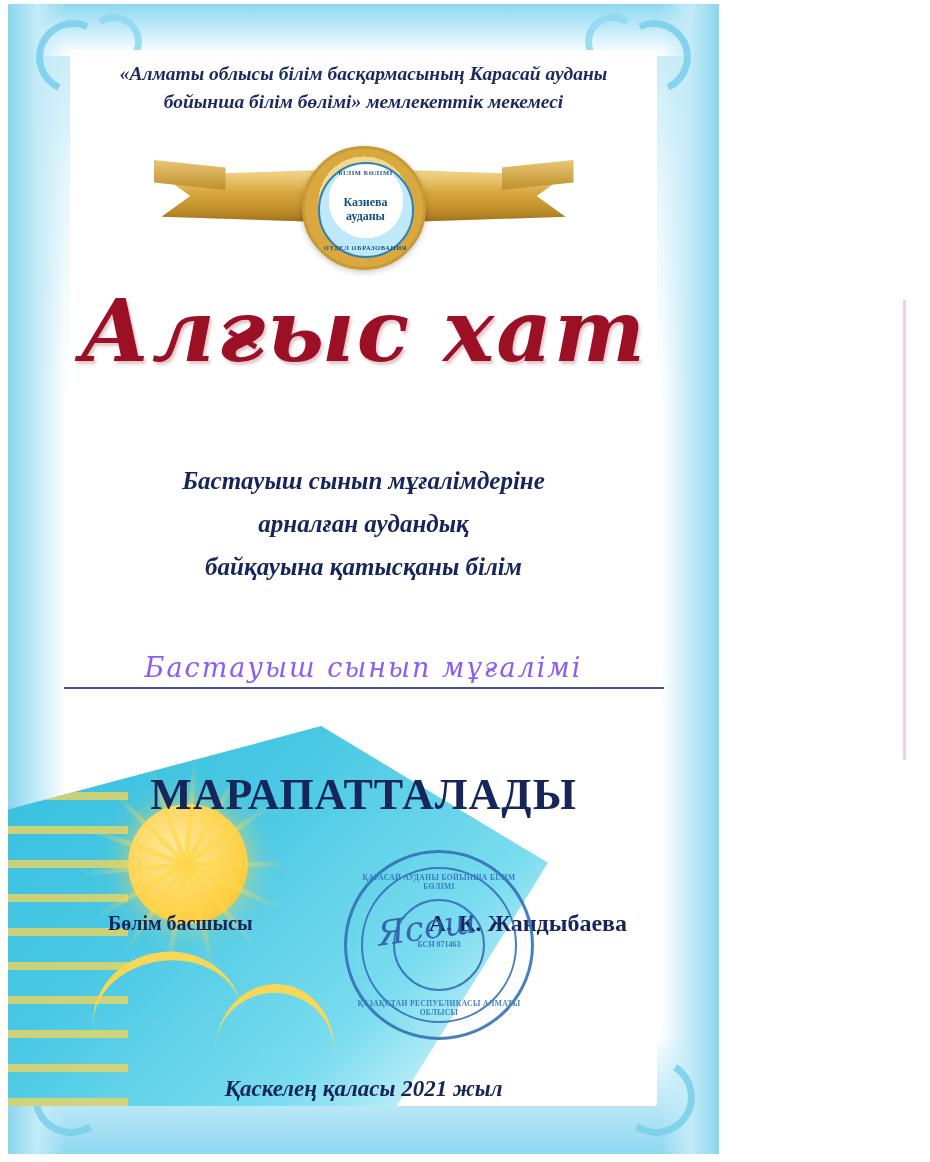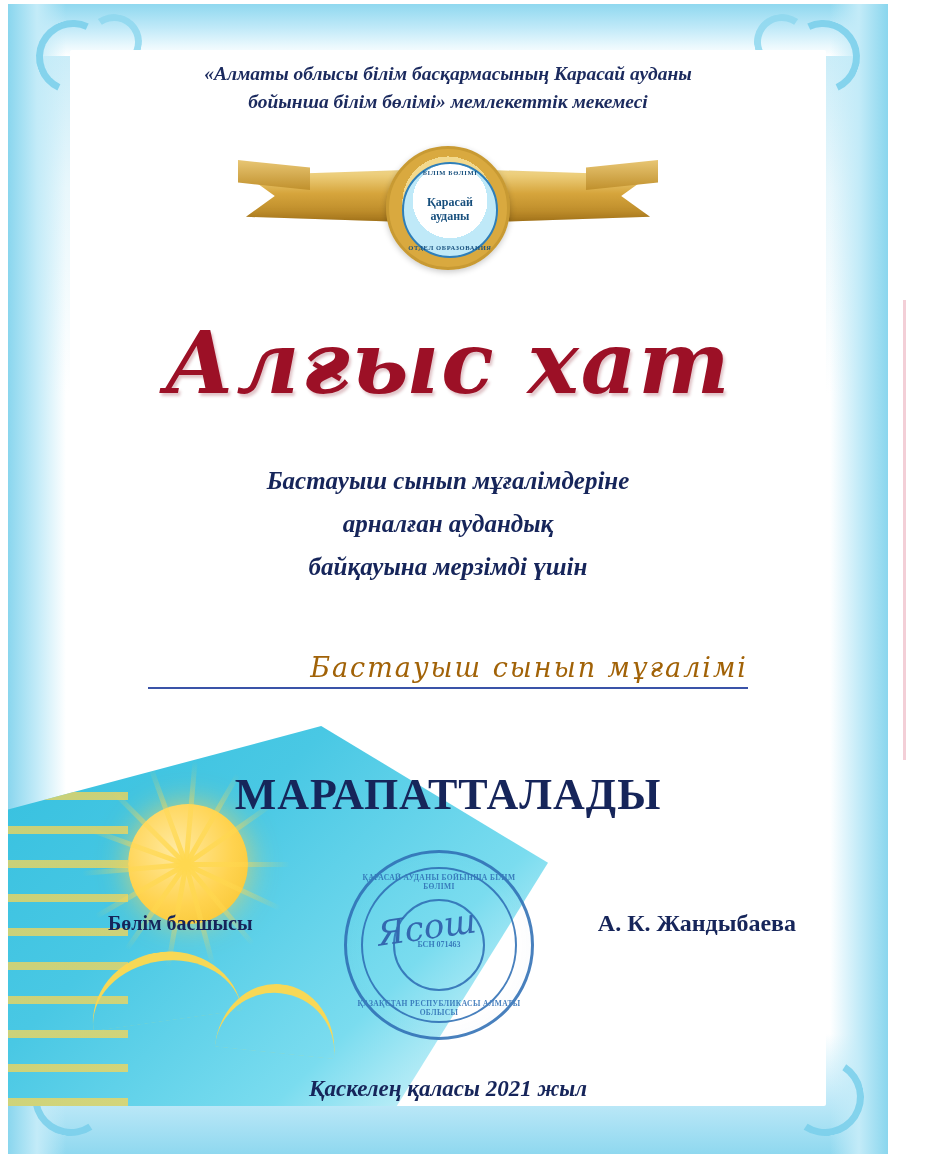--- a/index.html
+++ b/index.html
@@ -15,21 +15,21 @@
     width: 930px;
     height: 1162px;
     overflow: hidden;
     background: #ffffff;
   }
   
   .certificate {
     position: absolute;
     left: 8px;
     top: 4px;
-    width: 880px;
+    width: 711px;
     height: 1150px;
     background: #ffffff;
     overflow: hidden;
   }
   
   .frame-outer {
     position: absolute;
     inset: 0;
     background:
       linear-gradient(180deg, #bfe9f7 0%, #e8f7fc 16%, #ffffff 34%, #ffffff 62%, #ffffff 100%);
@@ -231,21 +231,20 @@
     left: 0; right: 0;
     top: 276px;
     text-align: center;
     font-family: "DejaVu Serif", serif;
     font-style: italic;
     font-weight: bold;
     font-size: 86px;
     letter-spacing: 2px;
     color: #9c1026;
     text-shadow: 2px 3px 3px rgba(130,20,35,.25);
-    margin-top: 32px;
   }
 
   
   .body-block {
     position: absolute;
     left: 110px;
     right: 110px;
     top: 455px;
     text-align: center;
     color: #16255a;
@@ -255,25 +254,25 @@
     line-height: 1.72;
   }
   .body-block div { margin: 0; font-style: italic; }
 
   
   .hand-line {
     position: absolute;
     left: 50%;
     transform: translateX(-50%);
     width: 600px;
-    text-align: right;
+    text-align: center;
     font-family: "DejaVu Serif", serif;
     font-style: italic;
     font-size: 27px;
-    color: #a16207;
+    color: #8b5cf6;
     border-bottom: 2px solid #3a53a8;
     padding-bottom: 4px;
     letter-spacing: 2px;
   }
   .hand-1 { top: 648px; }
   .hand-2 { top: 708px; }
 
   .award-word {
     position: absolute;
     left: 0; right: 0;
@@ -437,34 +436,34 @@
 
     <div class="emblem-wrap">
       <div class="ribbon-left"></div>
       <div class="ribbon-right"></div>
       <div class="ribbon-tail-l"></div>
       <div class="ribbon-tail-r"></div>
       <div class="seal">
         <div class="seal-inner">
           <div class="seal-top-text">БІЛІМ БӨЛІМІ</div>
           <div class="seal-main-text">
-            <div>Қарасай</div>
+            <div>Казиева</div>
             <div>ауданы</div>
           </div>
           <div class="seal-bottom-text">ОТДЕЛ ОБРАЗОВАНИЯ</div>
         </div>
       </div>
     </div>
 
     <div class="main-title">Алғыс хат</div>
 
     <div class="body-block">
       <div>Бастауыш сынып мұғалімдеріне</div>
       <div>арналған аудандық</div>
-      <div>байқауына мерзімді үшін</div>
+      <div>байқауына қатысқаны білім</div>
     </div>
 
     <div class="hand-line hand-1">Бастауыш сынып мұғалімі</div>
 
     <div class="award-word">МАРАПАТТАЛАДЫ</div>
 
     <div class="sig-left">Бөлім басшысы</div>
     <div class="sig-right">А. К. Жандыбаева</div>
 
     <div class="stamp">

